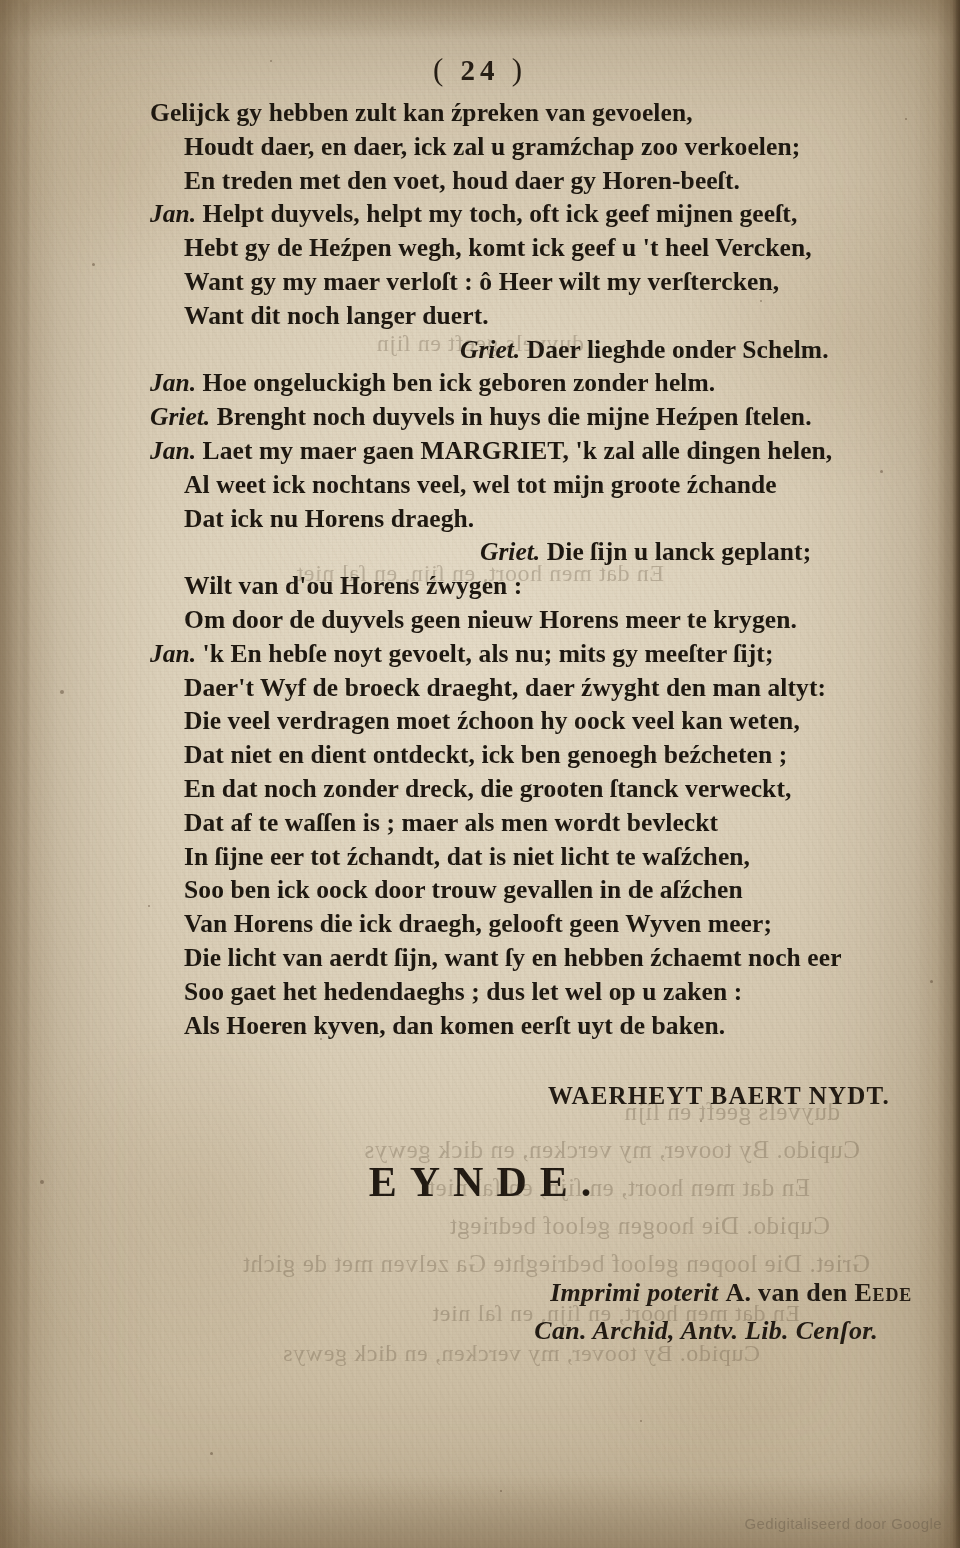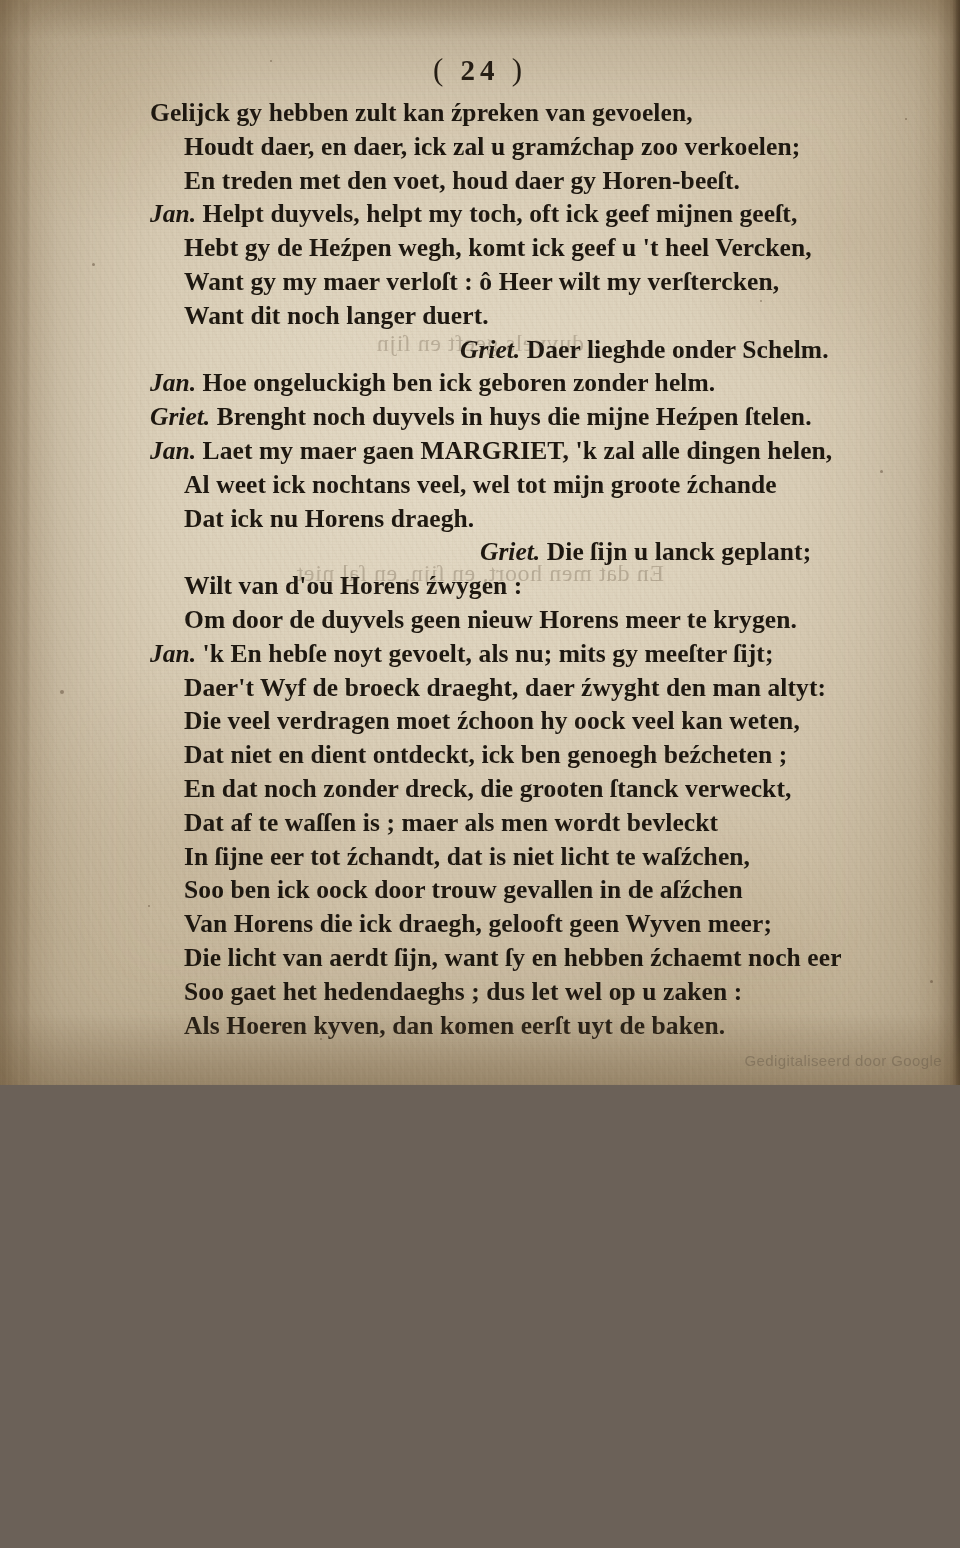--- a/index.html
+++ b/index.html
@@ -4,21 +4,21 @@
 <style>
   html, body {
     margin: 0;
     padding: 0;
     background: #6b6158;
   }
 
   #page {
     position: relative;
     width: 960px;
-    height: 1085px;
+    height: 1548px;
     overflow: hidden;
     background: #bef264;
     font-family: "Liberation Serif", "DejaVu Serif", serif;
     color: #211a13;
   }
 
   
   .paper-base {
     position: absolute;
     inset: 0;

